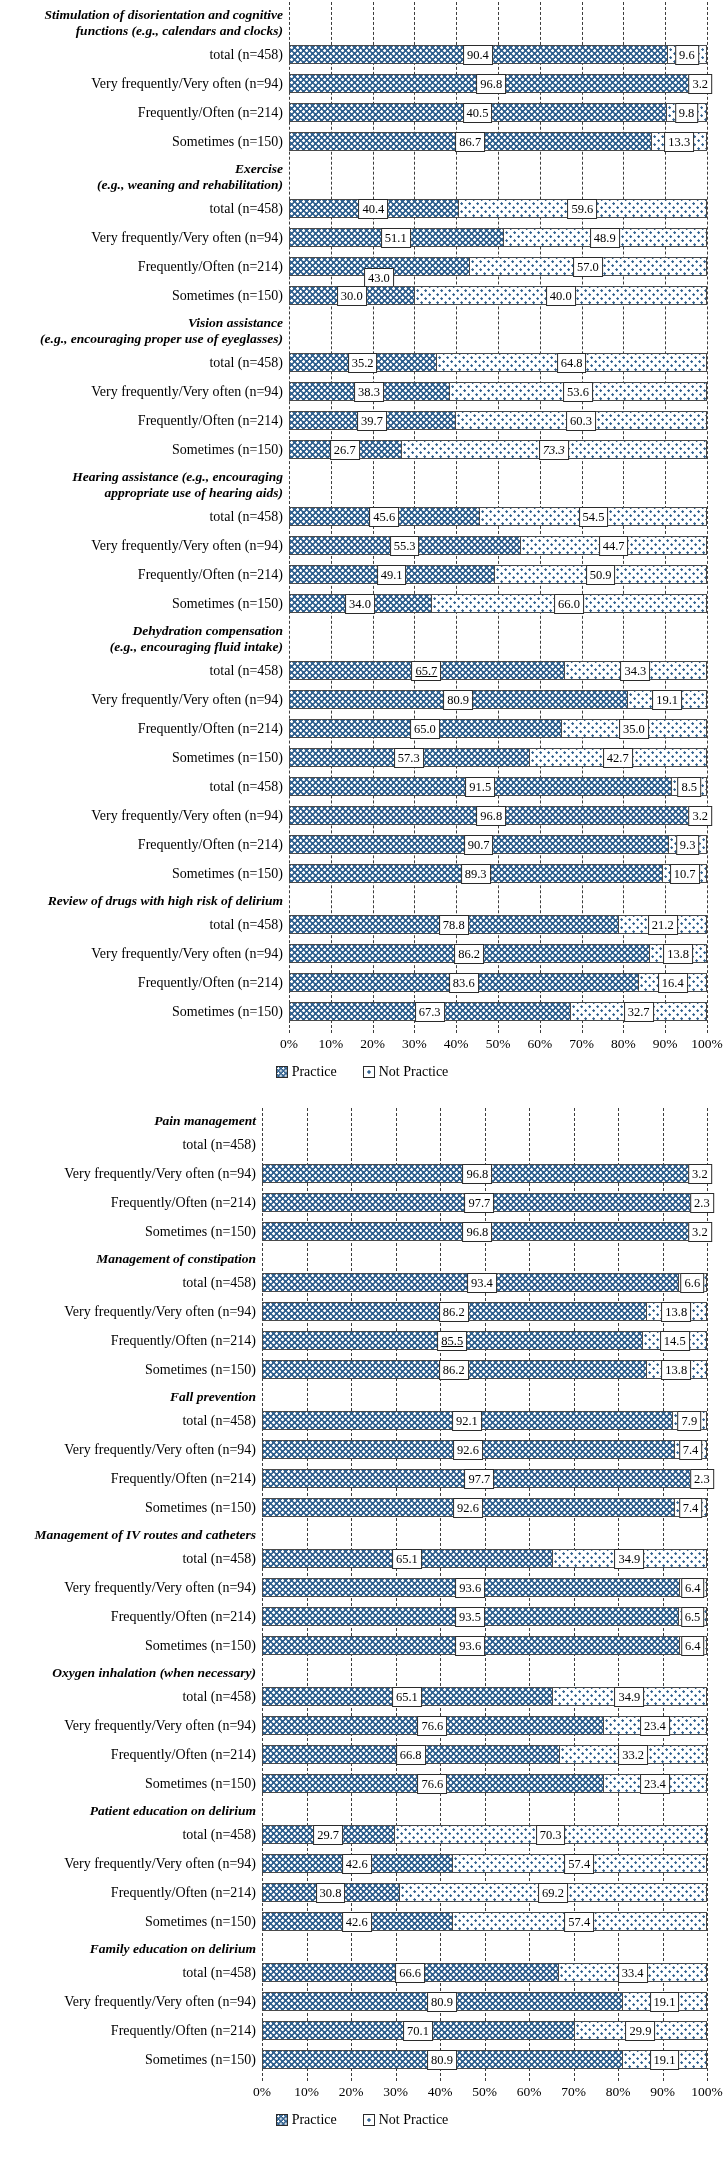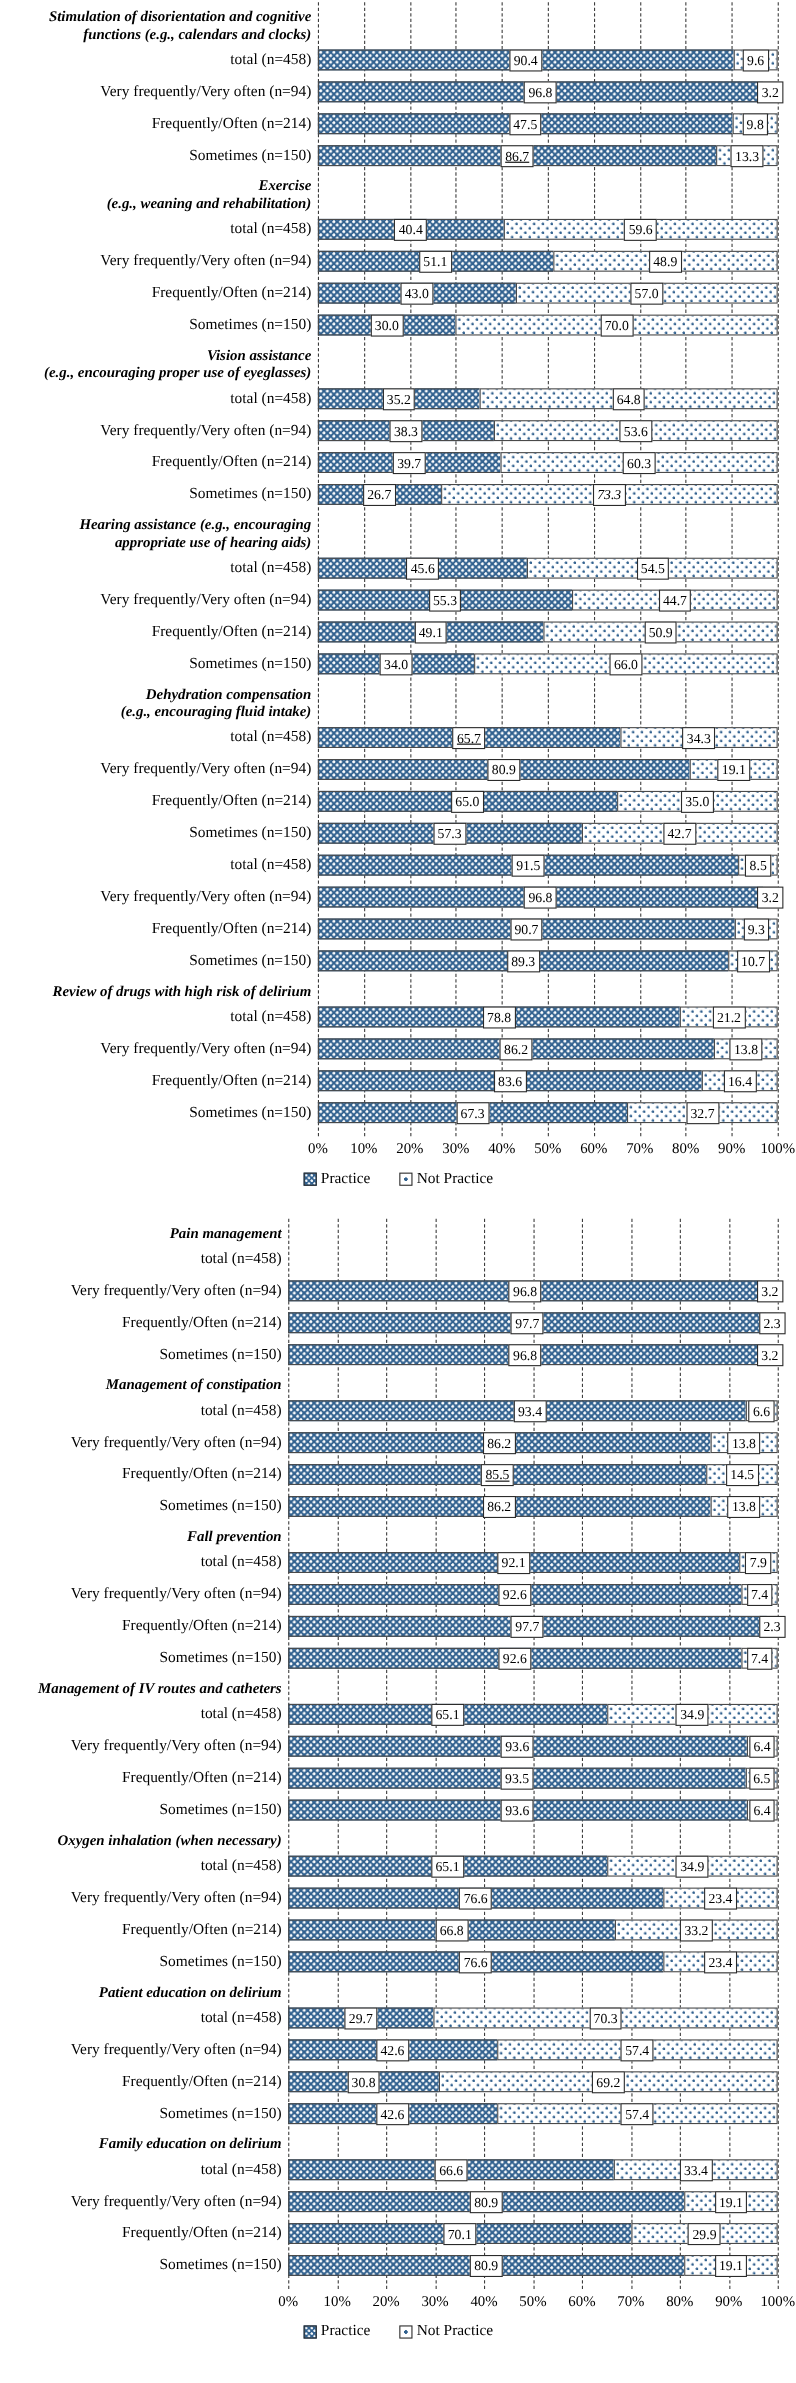--- a/index.html
+++ b/index.html
@@ -179,32 +179,32 @@
             <div class="vlabel" style="left: 98.4%;">3.2</div>
           </div>
         </div>
         <div class="row">
           <div class="row-label">Frequently/Often (n=214)</div>
           <div class="row-plot">
             <div class="bar">
               <div class="seg practice" style="width: 90.2%;"></div>
               <div class="seg notpractice" style="width: 9.8%;"></div>
             </div>
-            <div class="vlabel" style="left: 45.1%;">47.5</div>
+            <div class="vlabel" style="left: 45.1%;">40.5</div>
             <div class="vlabel" style="left: 95.1%;">9.8</div>
           </div>
         </div>
         <div class="row">
           <div class="row-label">Sometimes (n=150)</div>
           <div class="row-plot">
             <div class="bar">
               <div class="seg practice" style="width: 86.7%;"></div>
               <div class="seg notpractice" style="width: 13.3%;"></div>
             </div>
-            <div class="vlabel" style="left: 43.35%; text-decoration: underline;">86.7</div>
+            <div class="vlabel" style="left: 43.35%;">86.7</div>
             <div class="vlabel" style="left: 93.35%;">13.3</div>
           </div>
         </div>
         <div class="g-title">
           <div class="t-line">Exercise</div>
           <div class="t-line">(e.g., weaning and rehabilitation)</div>
         </div>
         <div class="row">
           <div class="row-label">total (n=458)</div>
           <div class="row-plot">
@@ -227,33 +227,33 @@
             <div class="vlabel" style="left: 75.55%;">48.9</div>
           </div>
         </div>
         <div class="row">
           <div class="row-label">Frequently/Often (n=214)</div>
           <div class="row-plot">
             <div class="bar">
               <div class="seg practice" style="width: 43%;"></div>
               <div class="seg notpractice" style="width: 57%;"></div>
             </div>
-            <div class="vlabel" style="left: 21.5%;">43.0</div>
+            <div class="vlabel" style="left: 21.5%; margin-top: 11px;">43.0</div>
             <div class="vlabel" style="left: 71.5%;">57.0</div>
           </div>
         </div>
         <div class="row">
           <div class="row-label">Sometimes (n=150)</div>
           <div class="row-plot">
             <div class="bar">
               <div class="seg practice" style="width: 30%;"></div>
               <div class="seg notpractice" style="width: 70%;"></div>
             </div>
             <div class="vlabel" style="left: 15%;">30.0</div>
-            <div class="vlabel" style="left: 65%;">70.0</div>
+            <div class="vlabel" style="left: 65%;">40.0</div>
           </div>
         </div>
         <div class="g-title">
           <div class="t-line">Vision assistance</div>
           <div class="t-line">(e.g., encouraging proper use of eyeglasses)</div>
         </div>
         <div class="row">
           <div class="row-label">total (n=458)</div>
           <div class="row-plot">
             <div class="bar">

